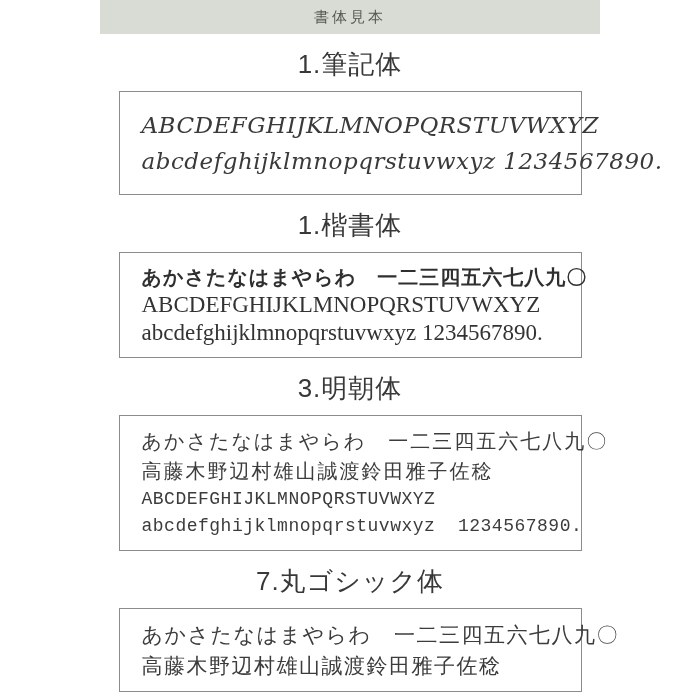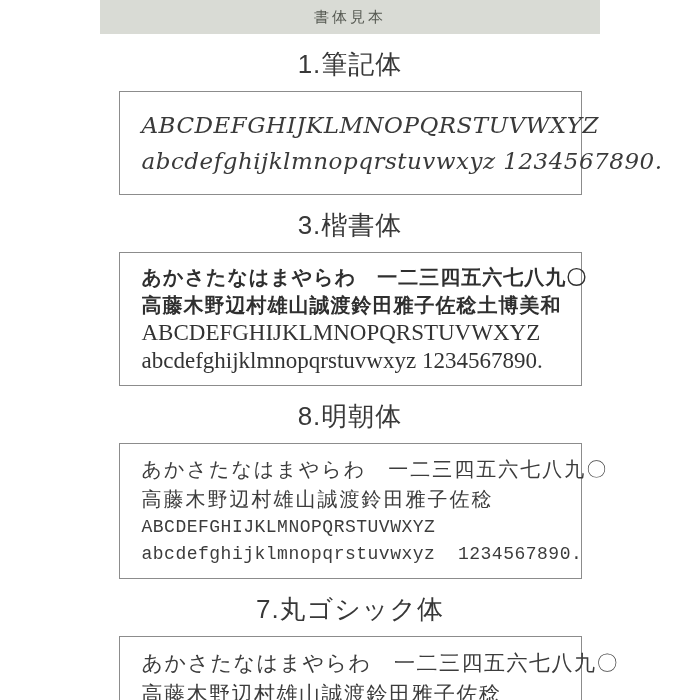--- a/index.html
+++ b/index.html
@@ -117,31 +117,30 @@
 
   <section>
     <h2 class="section-title">1.筆記体</h2>
     <div class="sample-box box-script">
       <p class="line latin">ABCDEFGHIJKLMNOPQRSTUVWXYZ</p>
       <p class="line latin">abcdefghijklmnopqrstuvwxyz 1234567890.</p>
     </div>
   </section>
 
   <section>
-    <h2 class="section-title">3.楷書体</h2>
+    <h2 class="section-title">1.楷書体</h2>
     <div class="sample-box box-kaisho">
       <p class="line jp">あかさたなはまやらわ　一二三四五六七八九〇</p>
-      <p class="line jp">高藤木野辺村雄山誠渡鈴田雅子佐稔土博美和</p>
       <p class="line latin">ABCDEFGHIJKLMNOPQRSTUVWXYZ</p>
       <p class="line latin">abcdefghijklmnopqrstuvwxyz 1234567890.</p>
     </div>
   </section>
 
   <section>
-    <h2 class="section-title">8.明朝体</h2>
+    <h2 class="section-title">3.明朝体</h2>
     <div class="sample-box box-mincho">
       <p class="line jp">あかさたなはまやらわ　一二三四五六七八九〇</p>
       <p class="line jp">高藤木野辺村雄山誠渡鈴田雅子佐稔</p>
       <p class="line latin">ABCDEFGHIJKLMNOPQRSTUVWXYZ</p>
       <p class="line latin">abcdefghijklmnopqrstuvwxyz  1234567890.</p>
     </div>
   </section>
 
   <section>
     <h2 class="section-title">7.丸ゴシック体</h2>

